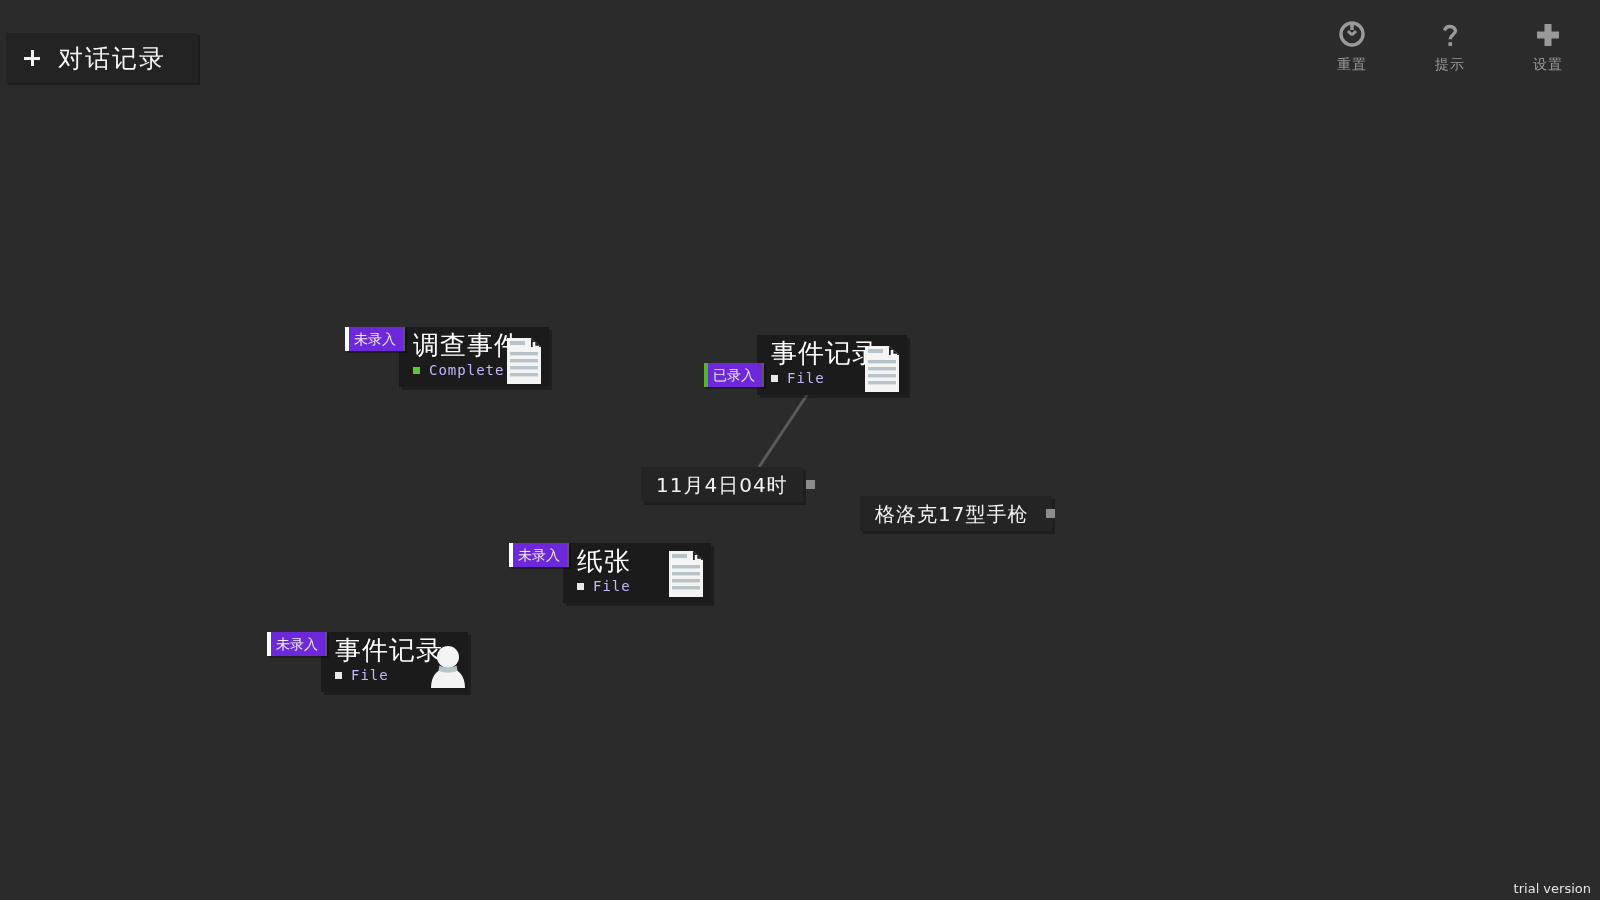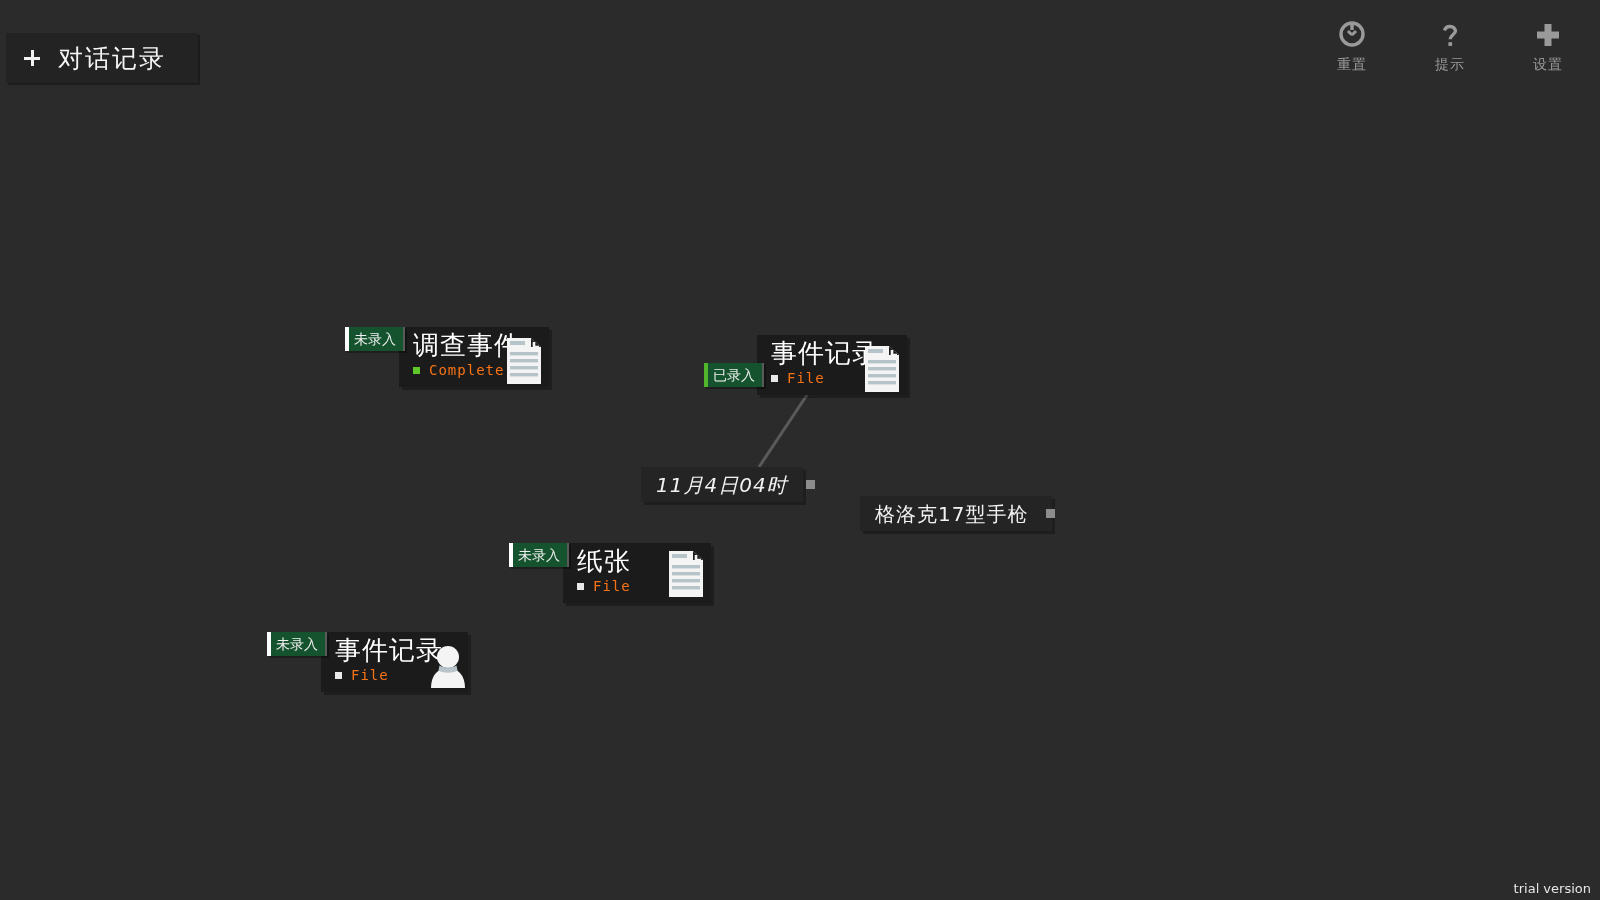--- a/index.html
+++ b/index.html
@@ -118,39 +118,39 @@
   .card-sub {
     position: absolute;
     left: 14px;
     bottom: 10px;
     display: flex;
     align-items: center;
     gap: 9px;
     font-family: "DejaVu Sans Mono", "Liberation Mono", monospace;
     font-size: 14px;
     letter-spacing: 1px;
-    color: #f97316;
+    color: #c4b5fd;
     line-height: 1;
   }
   .sub-dot {
     width: 7px;
     height: 7px;
     flex: 0 0 auto;
     display: inline-block;
   }
   .sub-dot.green { background: #5fc72a; }
   .sub-dot.white { background: #e8e8e8; }
 
   
   .status-badge {
     position: absolute;
     display: flex;
     align-items: stretch;
     height: 24px;
-    background: #14532d;
+    background: #6d28d9;
     box-shadow: 2px 2px 0 rgba(0,0,0,0.30);
   }
   .status-badge .badge-bar {
     width: 4px;
     flex: 0 0 auto;
   }
   .status-badge .badge-bar.white { background: #ffffff; }
   .status-badge .badge-bar.green { background: #52b52c; }
   .status-badge .badge-text {
     padding: 0 5px 0 5px;
@@ -348,21 +348,21 @@
         <path d="M10.5 21.5 C13 24 25 24 27.5 21.5 L28.5 26.5 C24 29.5 14 29.5 9.5 26.5 Z" fill="#b6c4ca"></path>
       </svg>
     </div>
     <div class="status-badge" style="left:-54px; top:0px;">
       <span class="badge-bar white"></span>
       <span class="badge-text">未录入</span>
       <span class="badge-tail"></span>
     </div>
   </div>
 
-  <div class="pill-label" style="left:641px; top:467px; width:162px; height:35px;font-style:italic;">
+  <div class="pill-label" style="left:641px; top:467px; width:162px; height:35px;">
     <span class="pill-text">11月4日04时</span>
     <span class="pill-square"></span>
   </div>
 
   <div class="pill-label" style="left:860px; top:496px; width:192px; height:35px;">
     <span class="pill-text">格洛克17型手枪</span>
     <span class="pill-square"></span>
   </div>
 
   <div id="watermark">trial version</div>

